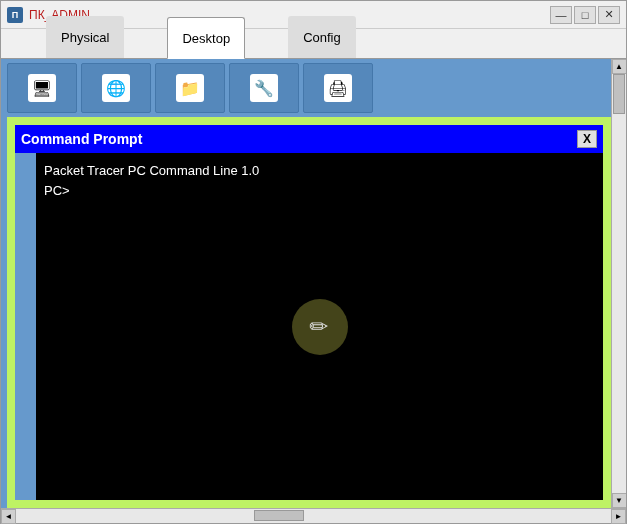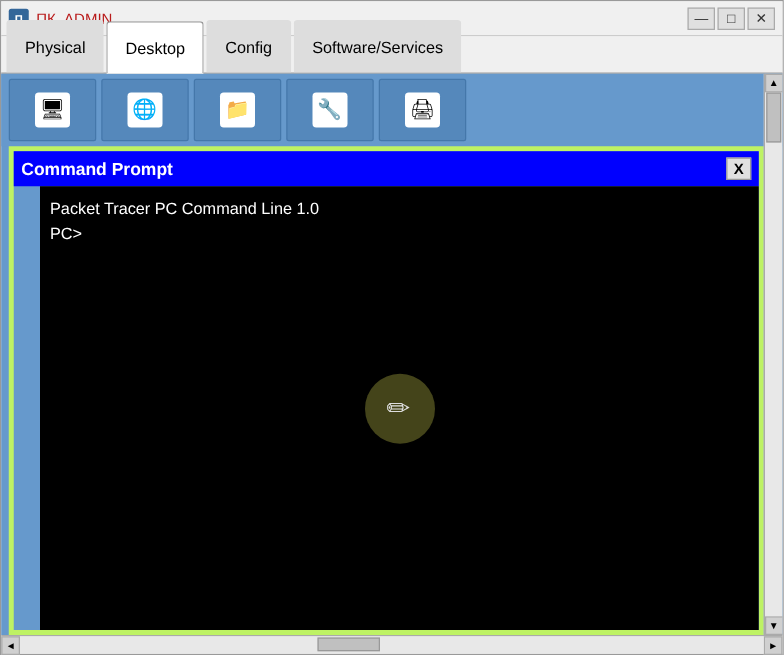--- a/index.html
+++ b/index.html
@@ -91,20 +91,21 @@
       display: flex;
       align-items: center;
       cursor: pointer;
       font-size: 13px;
       color: #000;
       border: 1px solid transparent;
       border-bottom: none;
       background: #ddd;
       margin-right: 2px;
       border-radius: 3px 3px 0 0;
+      margin-left: 41px;
     }
 
     .tab.active {
       background: #fff;
       border-color: #999;
       border-bottom: 1px solid #fff;
       z-index: 1;
       margin-bottom: -1px;
     }
 
@@ -199,21 +200,21 @@
       border: 1px solid #999;
     }
 
     
     .cmd-window {
       position: absolute;
       top: 58px;
       left: 6px;
       right: 15px;
       bottom: 0;
-      border: 4px solid #bef264;
+      border: 8px solid #bef264;
       display: flex;
       flex-direction: column;
     }
 
     .cmd-title-bar {
       background: #0000ff;
       display: flex;
       align-items: center;
       justify-content: space-between;
       padding: 3px 6px;
@@ -348,23 +349,20 @@
   <div class="tab-bar">
     <div class="tab">
       <span>Physical</span>
     </div>
     <div class="tab active">
       <span>Desktop</span>
     </div>
     <div class="tab">
       <span>Config</span>
     </div>
-    <div class="tab">
-      <span>Software/Services</span>
-    </div>
   </div>
 
   <div class="desktop-area">
 
     <div class="desktop-icons-strip">
       <div class="desktop-icon-box">
         <div class="desktop-icon-img">🖥</div>
       </div>
       <div class="desktop-icon-box">
         <div class="desktop-icon-img">🌐</div>

